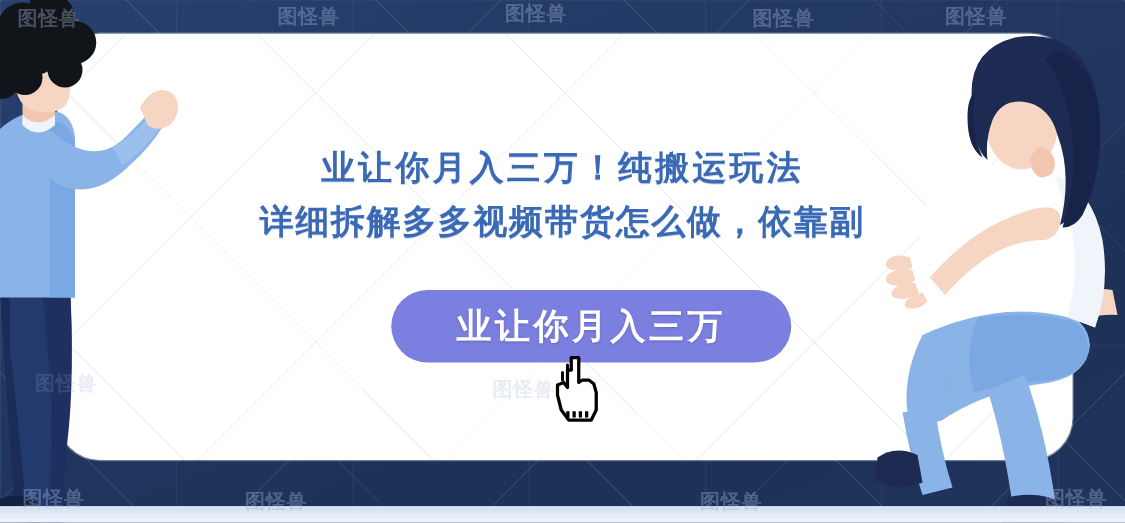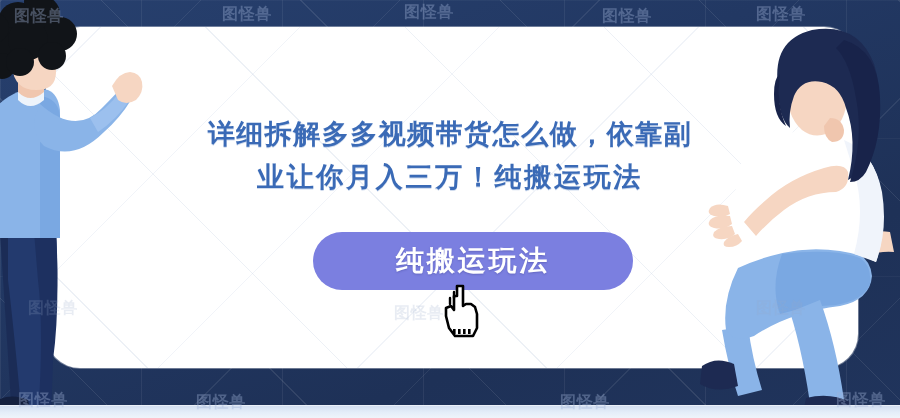--- a/index.html
+++ b/index.html
@@ -236,25 +236,25 @@
 
     <path d="M136 118 Q148 118 150 130 Q150 142 138 142 Q130 138 130 126 Z" fill="#f0c6ae"></path>
 
     <path d="M84 86 Q78 40 118 30 Q164 22 180 64 Q192 102 178 146 Q170 172 154 180 Q164 140 152 108 Q146 86 128 82 Q108 78 100 96 Q94 112 96 128 Q84 118 84 86 Z" fill="#1d2a52"></path>
     <path d="M150 40 Q184 50 186 98 Q188 140 172 172 Q166 182 156 182 Q170 138 162 98 Q156 62 142 48 Z" fill="#18234a"></path>
 
     <path d="M86 74 Q82 104 92 126 Q80 118 80 94 Q80 78 86 74 Z" fill="#18234a"></path>
   </svg>
 
   <div class="headline">
+    <span class="ln ln2">业让你月入三万！纯搬运玩法</span>
     <span class="ln ln1">详细拆解多多视频带货怎么做，依靠副</span>
-    <span class="ln ln2">业让你月入三万！纯搬运玩法</span>
   </div>
 
-  <button class="cta">纯搬运玩法</button>
+  <button class="cta">业让你月入三万</button>
 
   <svg class="cursor-hand" viewBox="0 0 46 56" aria-hidden="true">
     <path d="M16 12 L16 2 L22 2 L22 22 L25 20 L30 20 L34 23 L36 30 L36 44 L32 52 L14 52 L8 44 L5 32 L5 24 L10 22 L13 26 L13 12 Z" fill="#ffffff" stroke="#000000" stroke-width="2.6" stroke-linejoin="round"></path>
     <path d="M13 14 L13 8" stroke="#000000" stroke-width="2.4" stroke-linecap="round"></path>
     <path d="M9 20 L9 14" stroke="#000000" stroke-width="2.4" stroke-linecap="round"></path>
     <g fill="#000000">
       <rect x="12" y="45" width="2.6" height="5"></rect>
       <rect x="17" y="45" width="2.6" height="5"></rect>
       <rect x="22" y="45" width="2.6" height="5"></rect>
       <rect x="27" y="45" width="2.6" height="5"></rect>

